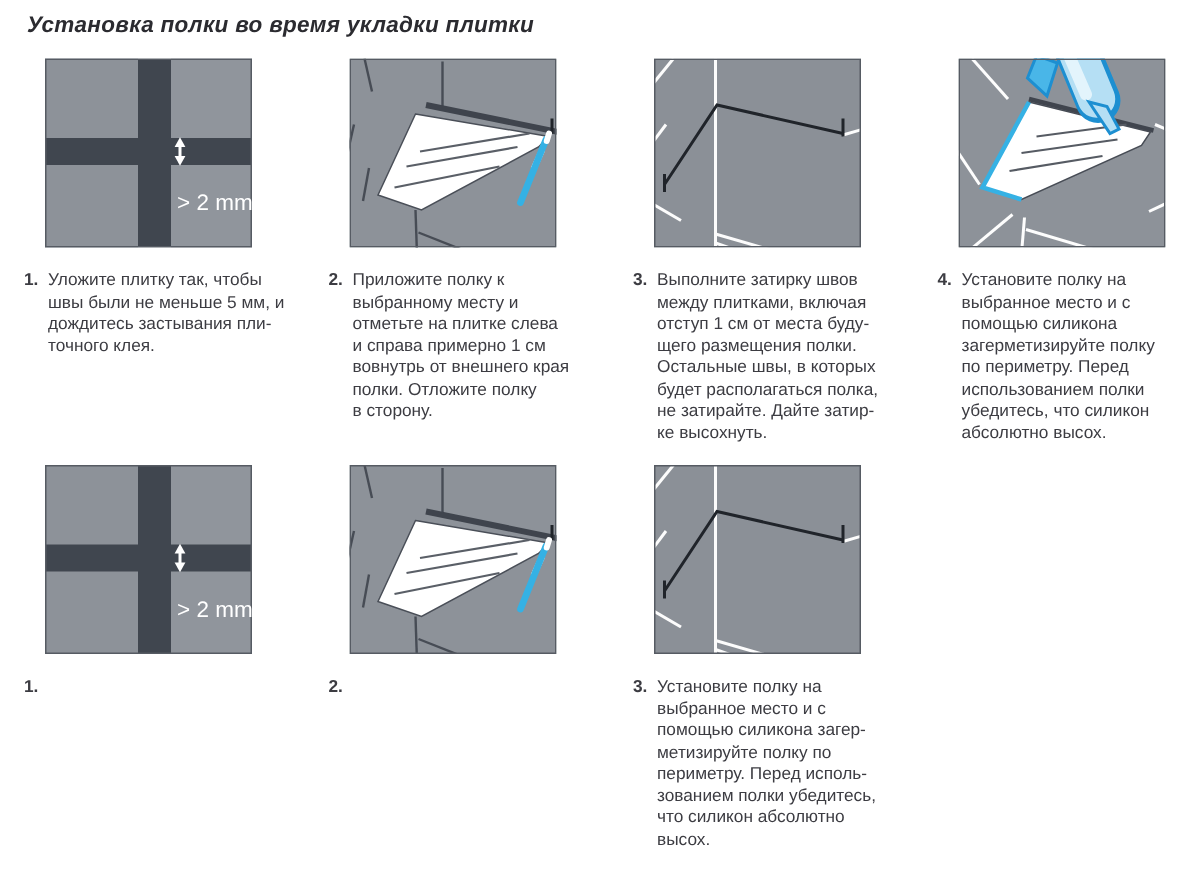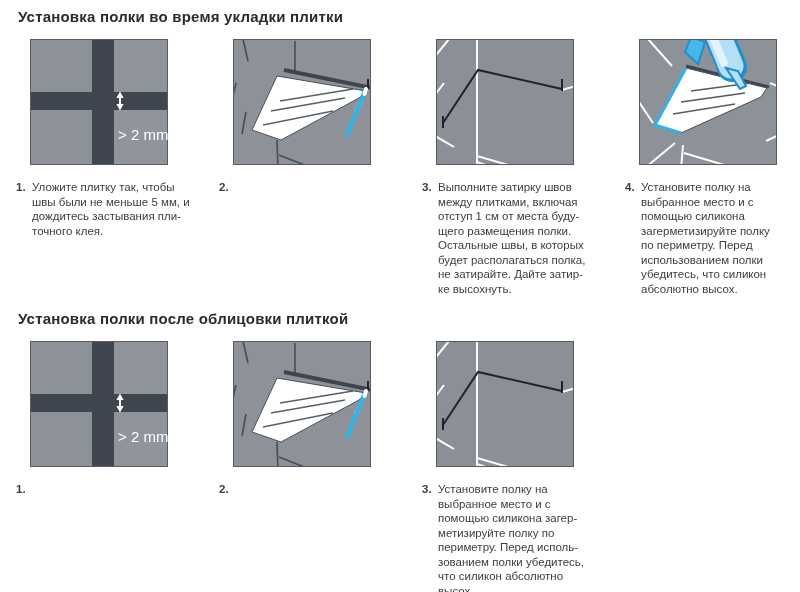--- a/index.html
+++ b/index.html
@@ -5,21 +5,21 @@
   * { box-sizing: border-box; }
   html, body { margin: 0; padding: 0; background: #ffffff; }
   .page {
     width: 800px; height: 592px; overflow: hidden; background: #ffffff;
     padding: 8px 8px 0 16px;
     font-family: "Liberation Sans", "DejaVu Sans", sans-serif;
     color: #3c3c42;
   }
   h2.section-heading {
     font-size: 15px; line-height: 18px; font-weight: 700;
-    color: #2b2b30; margin: 0 0 13px 2px; letter-spacing: 0.2px;
+    color: #2b2b30; margin: 0 0 13px 2px; letter-spacing: 0.2px; font-style: italic;
   }
   .section-2 { margin-top: 14px; }
   .row {
     display: grid;
     grid-template-columns: repeat(4, 187px);
     column-gap: 16px;
   }
   .illustration {
     width: 138px; height: 126px; margin: 0 0 15px 14px;
     display: block;
@@ -88,20 +88,27 @@
             <g>
               <line x1="128" y1="62" x2="123" y2="73" stroke="#ffffff" stroke-width="4" stroke-linecap="round"></line>
               <line x1="131" y1="54" x2="114" y2="96" stroke="#35b1e4" stroke-width="4.5" stroke-linecap="round"></line>
               <line x1="133" y1="50" x2="131.5" y2="55" stroke="#ffffff" stroke-width="4" stroke-linecap="round"></line>
             </g>
             <rect x="0.5" y="0.5" width="137" height="125" fill="none" stroke="#565b63" stroke-width="1"></rect>
           </svg>
         </div>
         <div class="caption">
           <span class="num">2.</span>
+          <span class="txt">Приложите полку к
+выбранному месту и
+отметьте на плитке слева
+и справа примерно 1 см
+вовнутрь от внешнего края
+полки. Отложите полку
+в сторону.</span>
         </div>
       </div>
 
       <div class="step">
         <div class="illustration">
           <svg width="138" height="126" viewBox="0 0 138 126">
             <rect width="138" height="126" fill="#8b9097"></rect>
             <g stroke="#fcfcfc" stroke-width="2" fill="none">
               <line x1="41" y1="0" x2="41" y2="126"></line>
               <line x1="0" y1="16" x2="13" y2="0"></line>
@@ -173,21 +180,20 @@
 использованием полки
 убедитесь, что силикон
 абсолютно высох.</span>
         </div>
       </div>
 
     </div>
   </div>
 
   <div class="section section-2">
-    <h2 class="section-heading">Установка полки после облицовки плиткой</h2>
     <div class="row">
 
       <div class="step">
         <div class="illustration">
           <svg width="138" height="126" viewBox="0 0 138 126">
             <rect width="138" height="126" fill="#40464f"></rect>
             <rect x="0" y="0" width="62" height="53" fill="#8d9299"></rect>
             <rect x="84" y="0" width="54" height="53" fill="#90959c"></rect>
             <rect x="0" y="71" width="62" height="55" fill="#8d9299"></rect>
             <rect x="84" y="71" width="54" height="55" fill="#90959c"></rect>

